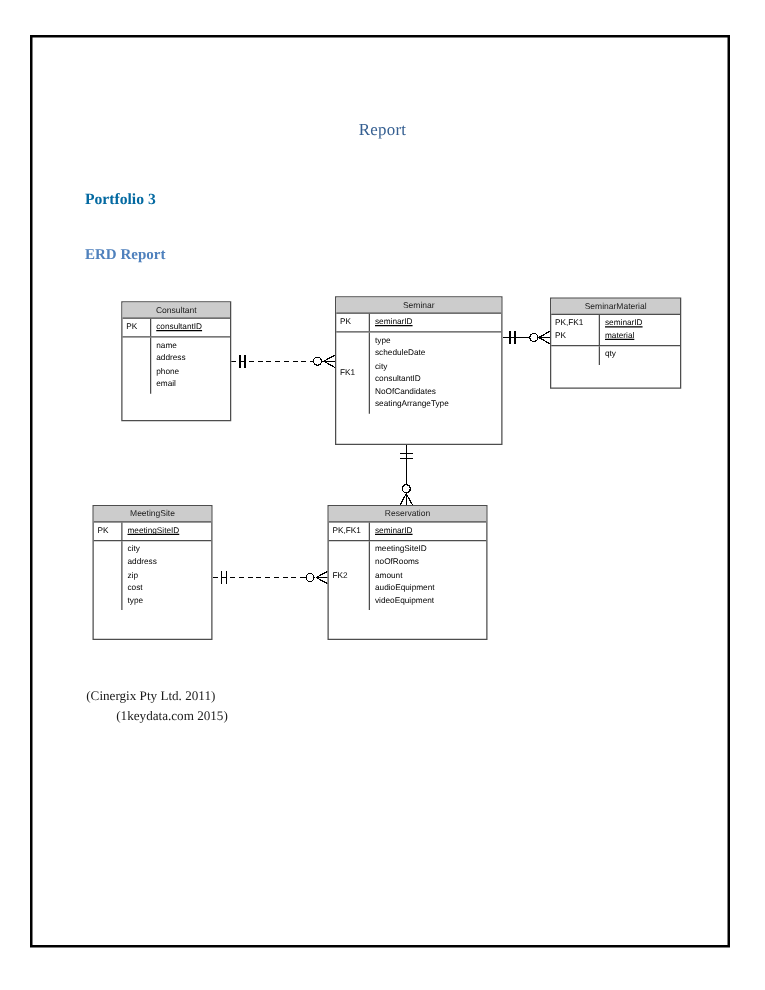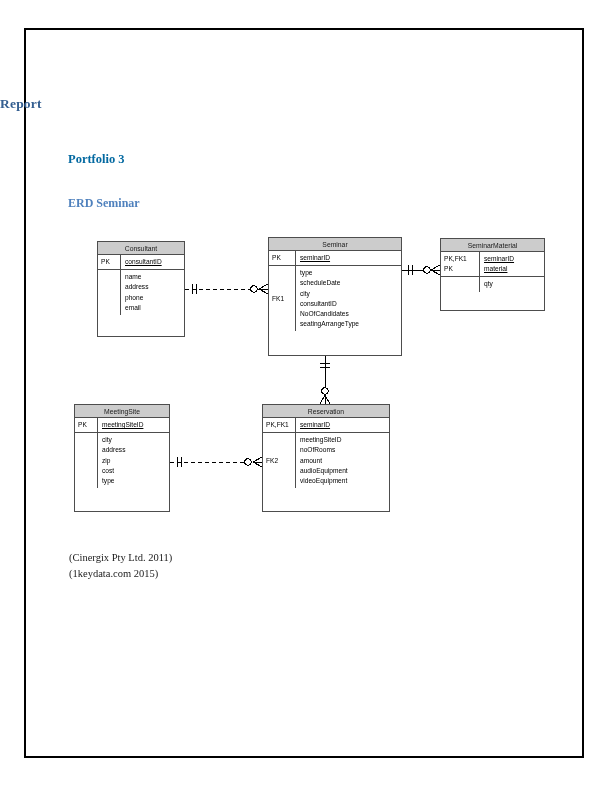--- a/index.html
+++ b/index.html
@@ -25,22 +25,23 @@
     border: 2px solid #000000;
     box-sizing: border-box;
   }
 
   
   .doc-title {
     position: absolute;
     left: 0;
     top: 96px;
     width: 612px;
+    text-align: center;
     font-family: "Liberation Serif", serif;
-    font-weight: bold;
+    font-weight: normal;
     font-size: 13.5px;
     color: #355f91;
     letter-spacing: 0.2px;
   }
   .doc-h1 {
     position: absolute;
     left: 68px;
     top: 152px;
     font-family: "Liberation Serif", serif;
     font-weight: bold;
@@ -59,21 +60,21 @@
 
   
   .citation {
     position: absolute;
     left: 69px;
     font-family: "Liberation Serif", serif;
     font-size: 10.5px;
     color: #1a1a1a;
   }
   #citation-1 { top: 552px; }
-  #citation-2 { top: 568px; }
+  #citation-2 { top: 568px; margin-left: 24px; }
 
   
   #erd-canvas {
     position: absolute;
     left: 0;
     top: 0;
     width: 612px;
     height: 792px;
   }
 
@@ -161,21 +162,21 @@
     pointer-events: none;
   }
 </style>
 </head>
 <body>
 
 <div id="page-frame"></div>
 
 <div class="doc-title">Report</div>
 <div class="doc-h1">Portfolio 3</div>
-<div class="doc-h2">ERD Seminar</div>
+<div class="doc-h2">ERD Report</div>
 
 <div id="erd-canvas">
 
   <svg id="erd-links" viewBox="0 0 612 792">
     <g stroke="#000000" fill="none" stroke-width="1" shape-rendering="crispEdges">
 
       <g>
         <line x1="185" y1="289" x2="268" y2="289" stroke-dasharray="4,3"></line>
         <line x1="192" y1="284" x2="192" y2="294"></line>
         <line x1="196" y1="284" x2="196" y2="294"></line>

